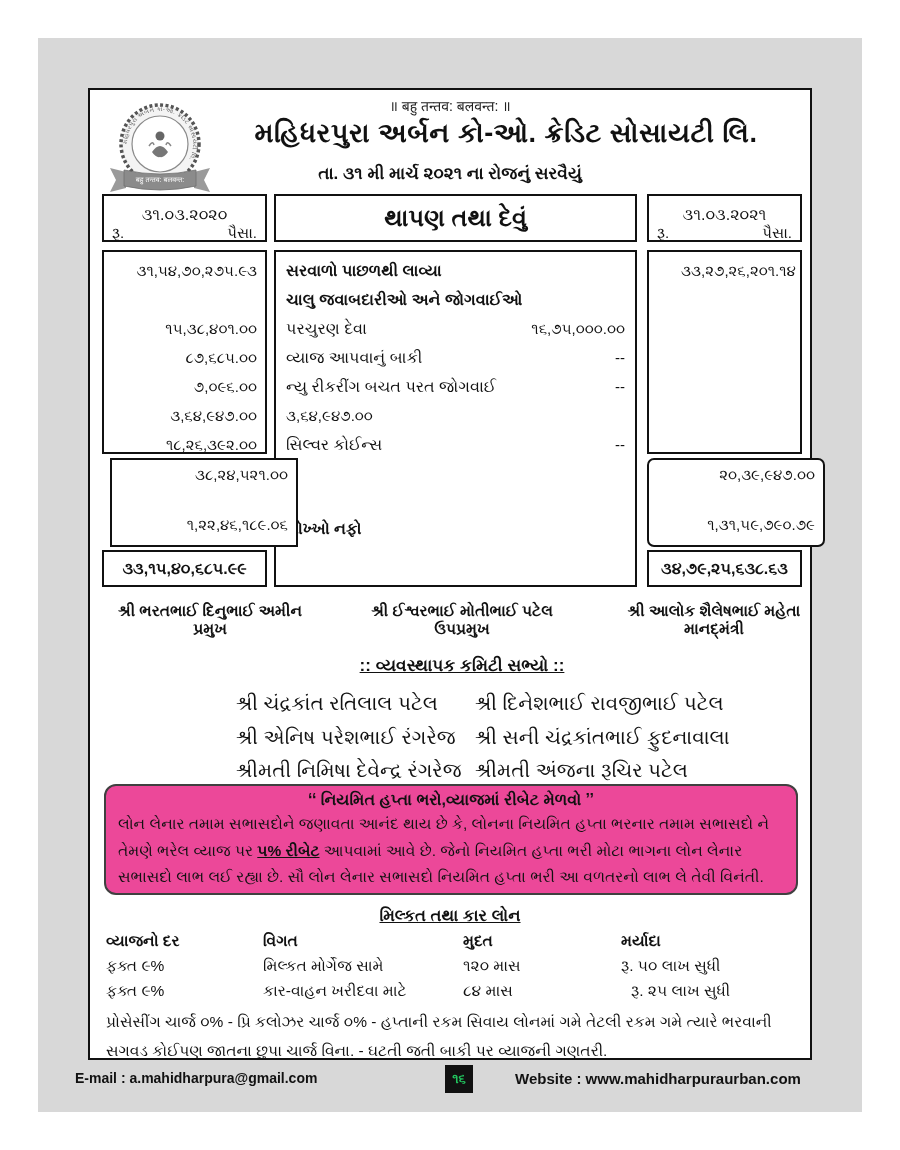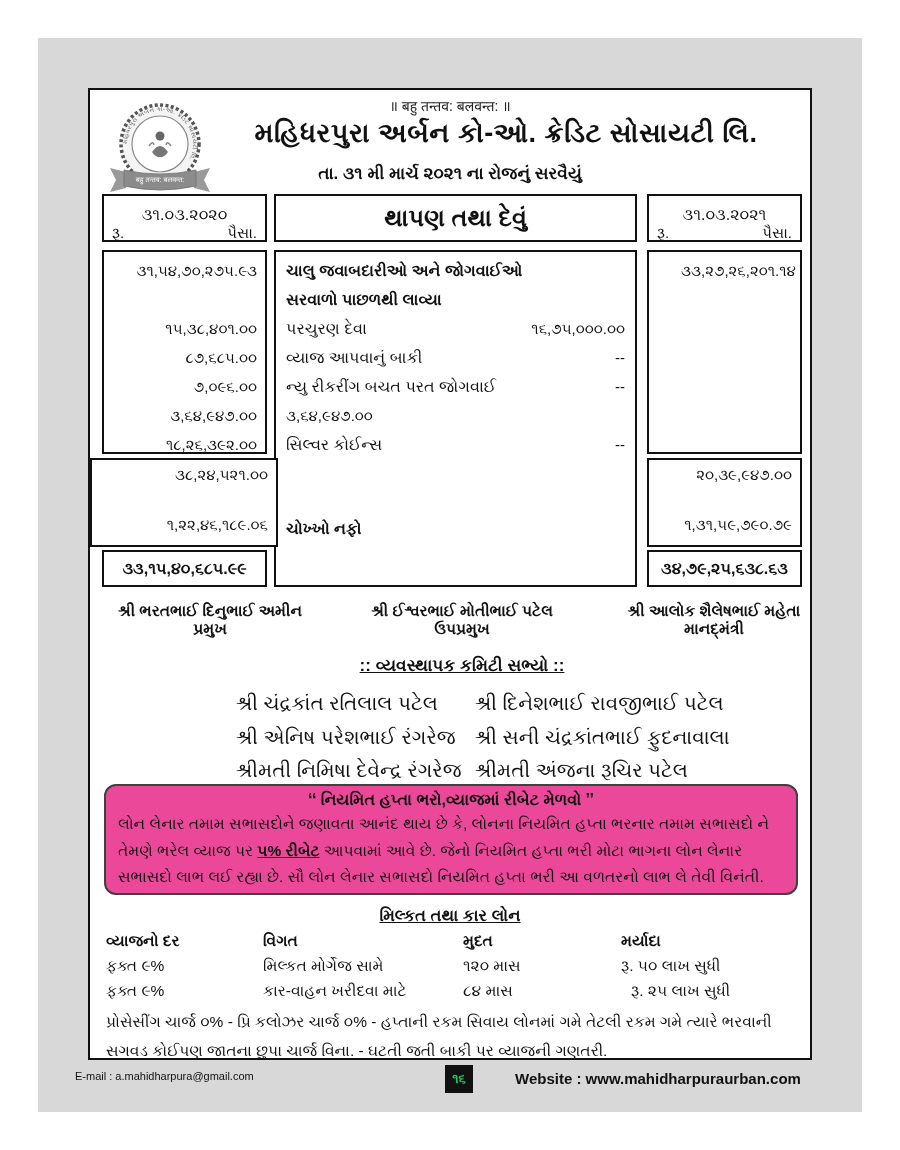--- a/index.html
+++ b/index.html
@@ -23,22 +23,22 @@
   .hd-c { left:184px; top:104px; width:363px; height:48px; }
   .hd-r { left:557px; top:104px; width:155px; height:48px; }
   .hd-date { text-align:center; font-size:16px; padding-top:10px; }
   .hd-units { display:flex; justify-content:space-between; padding:0 8px; font-size:15px; }
   .hd-title { display:flex; align-items:center; justify-content:center; height:100%;
     font-size:24px; font-weight:bold; }
 
   .main-l { left:12px; top:160px; width:165px; height:204px; }
   .main-c { left:184px; top:160px; width:363px; height:337px; }
   .main-r { left:557px; top:160px; width:155px; height:204px; }
-  .sub-l  { left:0; top:368px; width:188px; height:89px; }
-  .sub-r  { left:557px; top:368px; width:155px; height:89px; }
+  .sub-l  { left:20px; top:368px; width:188px; height:89px; }
+  .sub-r  { left:557px; top:368px; width:178px; height:89px;border-radius:7px; }
   .tot-l  { left:12px; top:460px; width:165px; height:37px; }
   .tot-r  { left:557px; top:460px; width:155px; height:37px; }
 
   .amt-rows { padding-top:4px; }
   .amt-row { height:29px; line-height:29px; text-align:right; padding-right:8px;
     font-size:15px; white-space:nowrap;padding-left:32px; }
   .c-rows { padding-top:4px; }
   .c-row { height:29px; line-height:29px; display:flex; justify-content:space-between;
     padding:0 10px 0 10px; font-size:16px; white-space:nowrap; }
   .c-row .lbl b { font-weight:bold; }
@@ -72,21 +72,21 @@
   .loan-grid { position:absolute; left:16px; top:842px; width:692px;
     display:grid; grid-template-columns:145px 212px 158px 177px;
     row-gap:7px; font-size:15.5px; white-space:nowrap; }
   .loan-grid .h { font-weight:bold; }
   .loan-grid .c2 { padding-left:12px; }
   .loan-grid .c4 { padding-left:10px; }
 
   .charges { position:absolute; left:16px; top:918px; width:692px;
     font-size:15.5px; line-height:1.85; white-space:nowrap; }
 
-  .footer-email { position:absolute; left:37px; top:1032px; font-size:11px; font-weight:normal; }
+  .footer-email { position:absolute; left:37px; top:1032px; font-size:14px; font-weight:bold; }
   .footer-page { position:absolute; left:407px; top:1027px; width:28px; height:28px;
     background:#111; color:#22c55e; display:flex; align-items:center; justify-content:center;
     font-size:13px; font-weight:bold; }
   .footer-web { position:absolute; left:477px; top:1032px; font-size:15px; font-weight:bold; }
 </style>
 </head>
 <body>
 
 <div class="grey-page">
   <div class="doc">
@@ -144,25 +144,25 @@
         <div class="amt-row">૮૭,૬૮૫.૦૦</div>
         <div class="amt-row">૭,૦૯૬.૦૦</div>
         <div class="amt-row">૩,૬૪,૯૪૭.૦૦</div>
         <div class="amt-row">૧૮,૨૬,૩૯૨.૦૦</div>
       </div>
     </div>
 
     <div class="bx main-c">
       <div class="c-rows">
         <div class="c-row bold">
+          <span class="lbl"><b></b><span>સરવાળો પાછળથી લાવ્યા</span></span>
+          <span class="val"></span>
+        </div>
+        <div class="c-row bold">
           <span class="lbl"><b></b><span>ચાલુ જવાબદારીઓ અને જોગવાઈઓ</span></span>
-          <span class="val"></span>
-        </div>
-        <div class="c-row bold">
-          <span class="lbl"><b></b><span>સરવાળો પાછળથી લાવ્યા</span></span>
           <span class="val"></span>
         </div>
         <div class="c-row">
           <span class="lbl"><b></b><span>પરચુરણ દેવા</span></span>
           <span class="val">૧૬,૭૫,૦૦૦.૦૦</span>
         </div>
         <div class="c-row">
           <span class="lbl"><b></b><span>વ્યાજ આપવાનું બાકી</span></span>
           <span class="val">--</span>
         </div>

